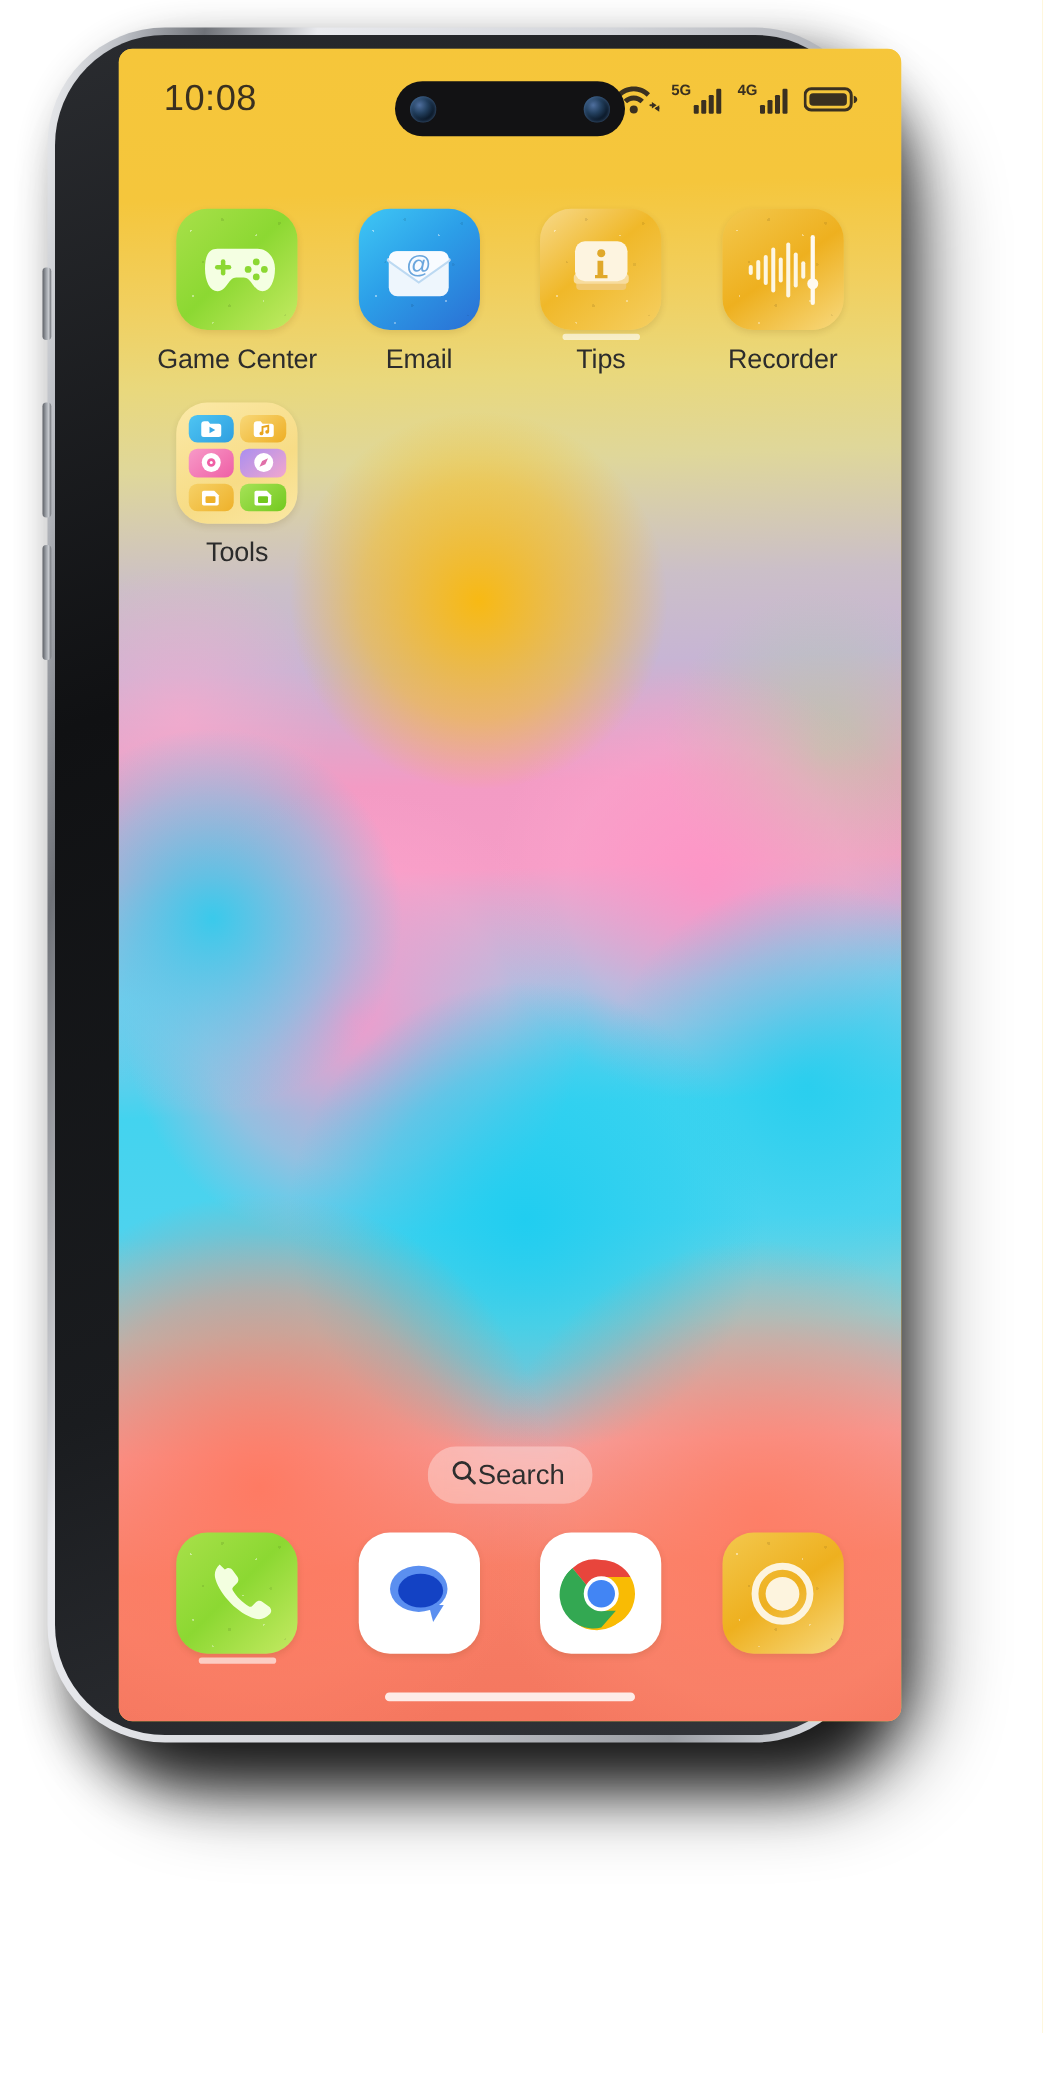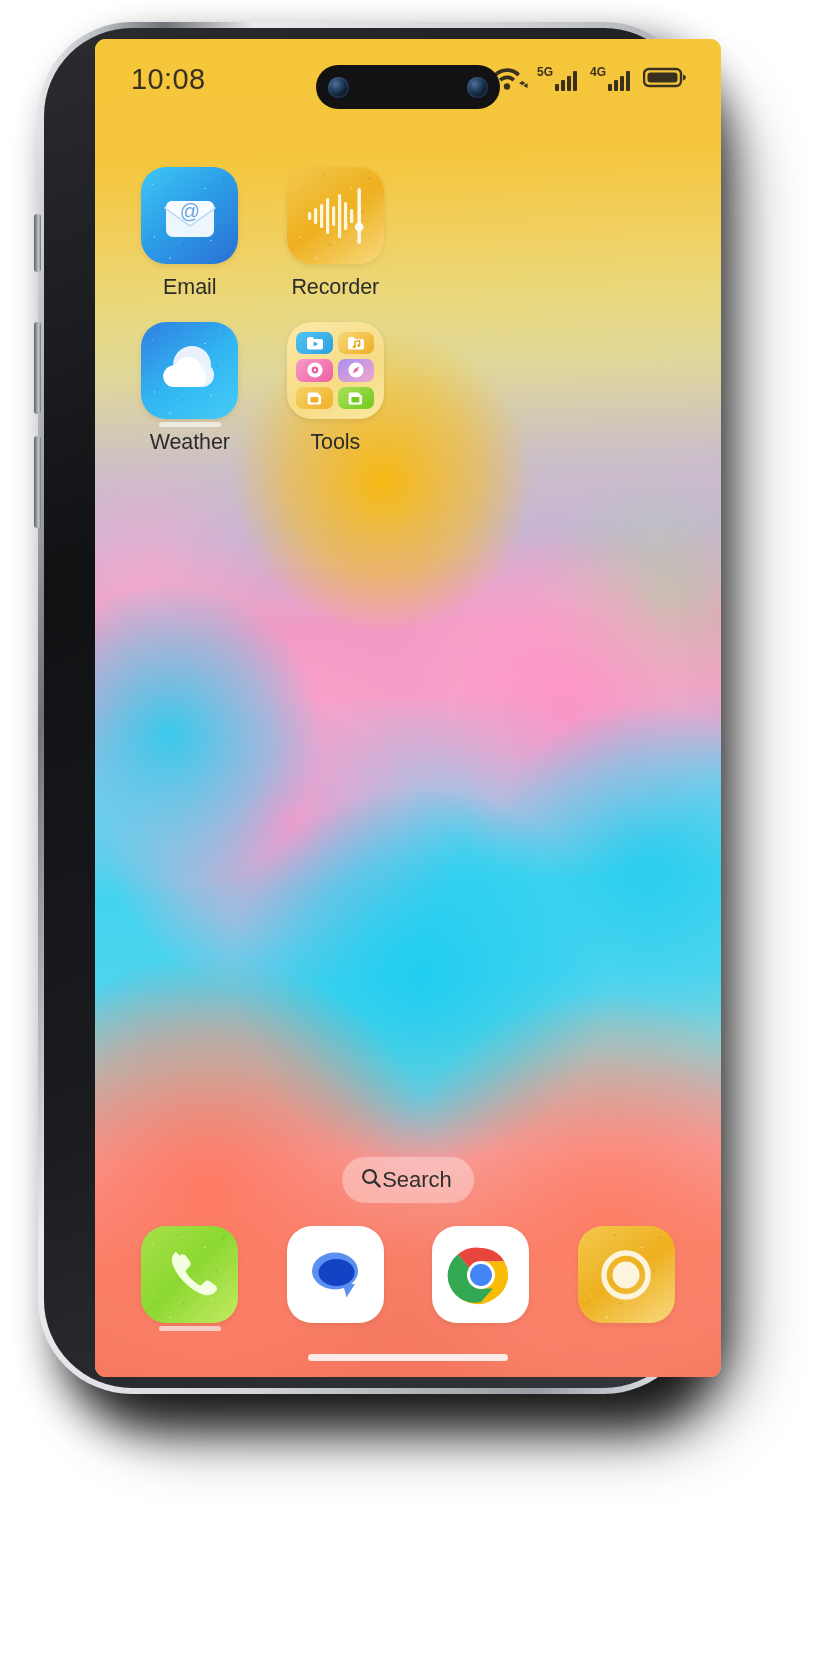--- a/index.html
+++ b/index.html
@@ -134,21 +134,21 @@
   }
   .status-time {
     font-size: 29px;
     font-weight: 500;
     color: #3a3020;
     letter-spacing: 0.4px;
     font-family: "Liberation Sans", sans-serif;
   }
   .status-right {
     display: flex;
-    align-items: flex-start;
+    align-items: center;
     gap: 9px;
   }
   .status-right svg { display: block; }
 
   
   .dynamic-island {
     position: absolute;
     top: 26px;
     left: 50%;
     transform: translateX(-50%);
@@ -399,35 +399,69 @@
 
       <div class="dynamic-island">
         <div class="di-lens"></div>
         <div class="di-lens"></div>
       </div>
 
       <div class="app-grid">
 
         <div class="app-row">
 
+          <div class="app-cell">
+            <div class="icon-wrap">
+              <div class="app-icon bg-green tex">
+                <svg width="66" height="50" viewBox="0 0 66 50">
+                  <path fill="#f4ffe2" d="M17 8h32c8 0 14 7 14 16 0 10-4 18-10 18-4 0-6-3-9-7-2-3-4-4-7-4h-4c-3 0-5 1-7 4-3 4-5 7-9 7C11 42 7 34 7 24 7 15 9 8 17 8z"></path>
+                  <g fill="#8cd832">
+                    <rect x="15" y="21" width="13" height="3.6" rx="1.8"></rect>
+                    <rect x="19.7" y="16.3" width="3.6" height="13" rx="1.8"></rect>
+                    <circle cx="48" cy="18.5" r="2.7"></circle>
+                    <circle cx="54.5" cy="24.5" r="2.7"></circle>
+                    <circle cx="48" cy="30.5" r="2.7"></circle>
+                    <circle cx="41.5" cy="24.5" r="2.7"></circle>
+                  </g>
+                </svg>
+              </div>
+            </div>
+            <div class="app-label">Game Center</div>
+          </div>
 
           <div class="app-cell">
             <div class="icon-wrap">
               <div class="app-icon bg-blue tex">
                 <svg width="66" height="62" viewBox="0 0 66 62">
                   <rect x="9" y="16" width="48" height="36" rx="7" fill="#eef6fd"></rect>
                   <path d="M9 23l24 17 24-17" fill="none" stroke="#bcd9f2" stroke-width="3.2" stroke-linecap="round"></path>
                   <path d="M9 23l24 17 24-17v-1a6 6 0 0 0-6-6H15a6 6 0 0 0-6 6z" fill="#f8fbff"></path>
                   <text x="33" y="33" text-anchor="middle" font-family="Liberation Sans, sans-serif" font-size="20" fill="#6aa6dd">@</text>
                 </svg>
               </div>
             </div>
             <div class="app-label">Email</div>
           </div>
 
+          <div class="app-cell">
+            <div class="icon-wrap">
+              <div class="app-icon bg-gold tex">
+                <svg width="66" height="64" viewBox="0 0 66 64">
+                  <rect x="13" y="40" width="40" height="8" rx="3" fill="#f0c871"></rect>
+                  <rect x="11" y="35" width="44" height="8" rx="3" fill="#f7dc9d"></rect>
+                  <rect x="12" y="9" width="42" height="32" rx="8" fill="#fdf4e0"></rect>
+                  <circle cx="33" cy="18.5" r="3.2" fill="#e0a82a"></circle>
+                  <path d="M30 24.5h4.6v11.5H30z" fill="#e0a82a"></path>
+                  <path d="M28 36h10v2.6H28z" fill="#e0a82a"></path>
+                </svg>
+              </div>
+              <div class="icon-shelf"></div>
+            </div>
+            <div class="app-label">Tips</div>
+          </div>
 
           <div class="app-cell">
             <div class="icon-wrap">
               <div class="app-icon bg-gold2 tex">
                 <svg width="70" height="60" viewBox="0 0 70 60">
                   <g fill="#fdf6e3">
                     <rect x="8" y="26" width="3.2" height="8" rx="1.6"></rect>
                     <rect x="14" y="22" width="3.2" height="16" rx="1.6"></rect>
                     <rect x="20" y="18" width="3.2" height="24" rx="1.6"></rect>
                     <rect x="26" y="12" width="3.2" height="36" rx="1.6"></rect>
@@ -442,33 +476,20 @@
               </div>
             </div>
             <div class="app-label">Recorder</div>
           </div>
 
         </div>
 
         <div class="app-row">
 
 
-          <div class="app-cell">
-            <div class="icon-wrap">
-              <div class="app-icon bg-blue2 tex">
-                <svg width="68" height="60" viewBox="0 0 68 60">
-                  <circle cx="36" cy="24" r="19" fill="#e9f2fb"></circle>
-                  <circle cx="46" cy="34" r="12" fill="#eaf4fd"></circle>
-                  <path d="M16 46a11 11 0 0 1 2.4-21.8 14.5 14.5 0 0 1 27.3 3.3A10.6 10.6 0 0 1 44 46z" fill="#ffffff"></path>
-                </svg>
-              </div>
-              <div class="icon-shelf"></div>
-            </div>
-            <div class="app-label">Weather</div>
-          </div>
 
 
           <div class="app-cell">
             <div class="icon-wrap">
               <div class="app-icon bg-folder">
                 <div class="folder-grid">
 
                   <div class="mini" style="background:linear-gradient(140deg,#4ec5f3,#2f9fe0);">
                     <svg width="22" height="22" viewBox="0 0 22 22">
                       <path d="M3 7.5a2.5 2.5 0 0 1 2.5-2.5h3l1.6 2H17a2 2 0 0 1 2 2v6.5a2 2 0 0 1-2 2H5a2 2 0 0 1-2-2z" fill="#ffffff"></path>

